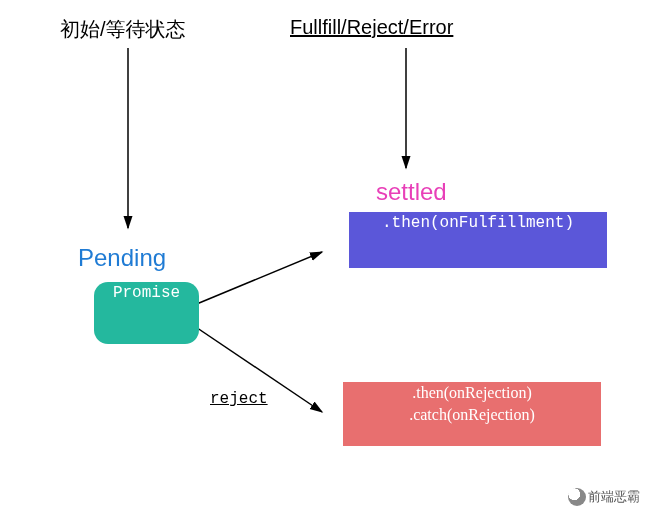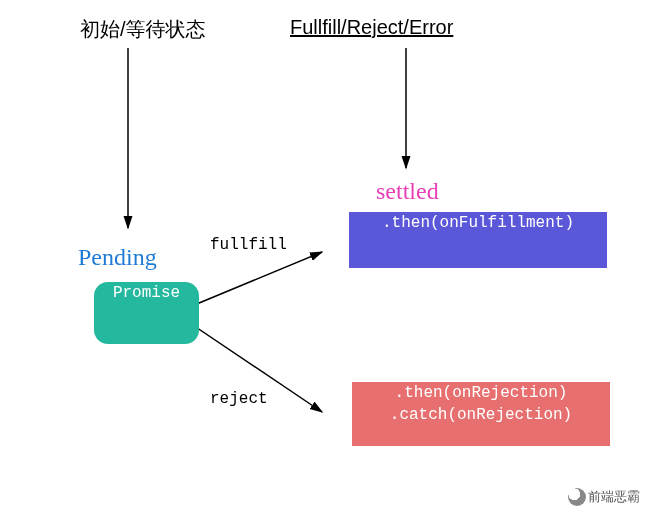--- a/index.html
+++ b/index.html
@@ -17,21 +17,21 @@
   }
   .label {
     position: absolute;
     color: #000;
     font-size: 20px;
     white-space: nowrap;
   }
   .state-label {
     position: absolute;
     font-size: 24px;
-    font-family: Liberation Serif, serif;
+    font-family: Liberation Sans, sans-serif;
     white-space: nowrap;
   }
   .pending-label { color: #1f7bd4; }
   .settled-label { color: #e83fb8; }
   .edge-label {
     position: absolute;
     font-size: 16px;
     color: #000;
     font-family: "Courier New", monospace;
     white-space: nowrap;
@@ -77,21 +77,21 @@
   .watermark-text {
     font-size: 13px;
     color: #555;
   }
 </style>
 </head>
 <body>
 
 <div class="canvas">
 
-  <div class="label" style="left:60px; top:16px;margin-left:20px;">初始/等待状态</div>
+  <div class="label" style="left:60px; top:16px;">初始/等待状态</div>
   <div class="label" style="left:290px; top:16px;text-decoration:underline;">Fullfill/Reject/Error</div>
 
   <svg class="arrow-svg" style="left:0; top:0;" width="658" height="516">
     <defs>
       <marker id="ah" markerWidth="10" markerHeight="10" refX="8" refY="3" orient="auto">
         <path d="M0,0 L9,3 L0,6 Z" fill="#000"></path>
       </marker>
     </defs>
 
     <line x1="128" y1="48" x2="128" y2="228" stroke="#000" stroke-width="1.5" marker-end="url(#ah)"></line>
@@ -107,26 +107,25 @@
   <div class="state-label settled-label" style="left:376px; top:178px;">settled</div>
 
   <div class="box promise-box" style="left:70px; top:282px; width:105px; height:62px;border-radius:14px;">
     <span>Promise</span>
   </div>
 
   <div class="box then-box" style="left:325px; top:212px; width:258px; height:56px;">
     <span>.then(onFulfillment)</span>
   </div>
 
-  <div class="box catch-box" style="left:328px; top:382px; width:258px; height:64px;">
+  <div class="box catch-box" style="left:319px; top:382px; width:258px; height:64px;font-family:Liberation Serif, serif;">
     <span>.then(onRejection)</span>
     <span>.catch(onRejection)</span>
   </div>
 
-  <div class="edge-label" style="left:210px; top:236px;">fullfill</div>
-  <div class="edge-label" style="left:210px; top:390px;">reject</div>
+  <div class="edge-label" style="left:210px; top:390px;text-decoration:underline;">reject</div>
 
   <div class="watermark">
     <div class="watermark-icon"></div>
     <div class="watermark-text">前端恶霸</div>
   </div>
 
 </div>
 
 </body></html>

